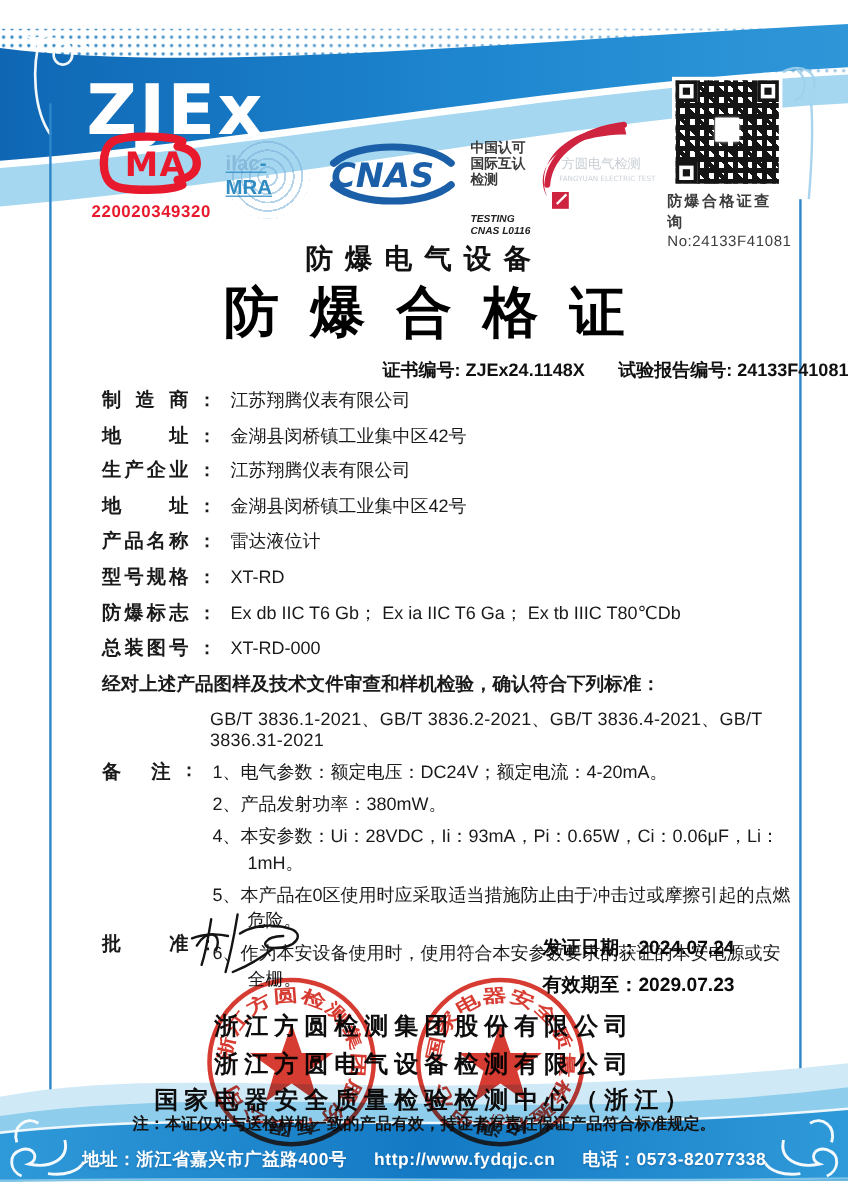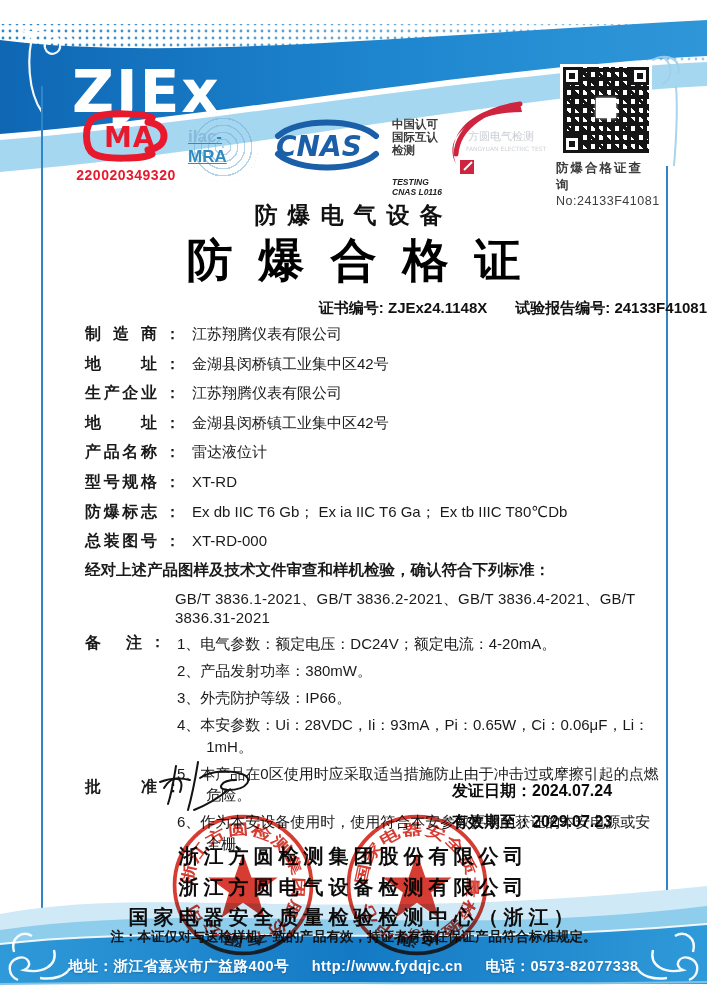--- a/index.html
+++ b/index.html
@@ -232,21 +232,20 @@
     <div class="standards">GB/T 3836.1-2021、GB/T 3836.2-2021、GB/T 3836.4-2021、GB/T 3836.31-2021</div>
 
     <div class="remarks">
       <div class="rcol">
         <span class="flabel">备注</span>
           <span class="fcolon">：</span>
       </div>
       <div class="ritems">
         <div class="ritem">1、电气参数：额定电压：DC24V；额定电流：4-20mA。</div>
         <div class="ritem">2、产品发射功率：380mW。</div>
-        <div class="ritem">3、外壳防护等级：IP66。</div>
         <div class="ritem">4、本安参数：Ui：28VDC，Ii：93mA，Pi：0.65W，Ci：0.06μF，Li：1mH。</div>
         <div class="ritem">5、本产品在0区使用时应采取适当措施防止由于冲击过或摩擦引起的点燃危险。</div>
         <div class="ritem">6、作为本安设备使用时，使用符合本安参数要求的获证的本安电源或安全栅。</div>
       </div>
     </div>
   </div>
 
   <div class="approve">
     <span class="flabel">批准</span>
       <span class="fcolon">：</span>

